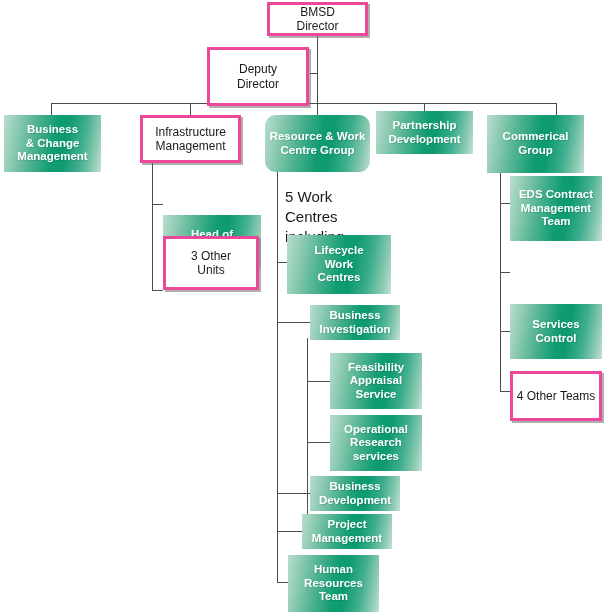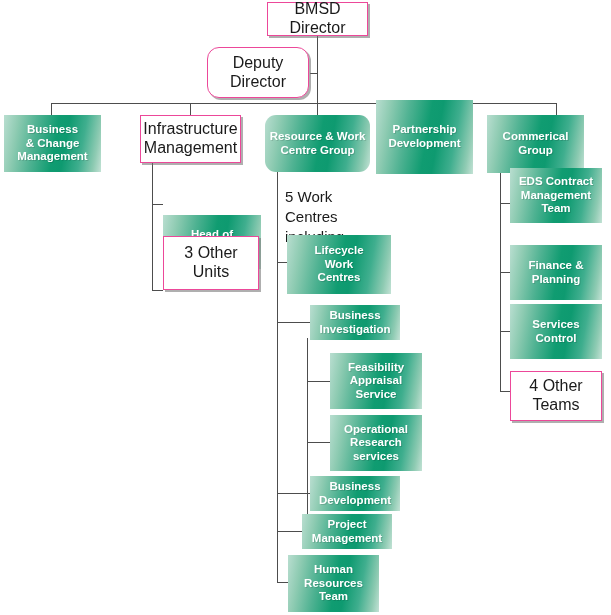--- a/index.html
+++ b/index.html
@@ -32,23 +32,23 @@
   }
 
   .node .label {
     display: block;
     white-space: pre-line;
   }
 
   
   .node.plain {
     background: #ffffff;
-    border: 1px solid #ec4899;
+    border: 3px solid #ec4899;
     color: #1a1a1a;
-    font-size: 16px;
+    font-size: 12px;
     box-shadow: 2px 2px 0 rgba(110,110,110,0.55);
   }
 
   
   .node.green {
     border: 0;
     color: #ffffff;
     font-size: 11.5px;
     font-weight: bold;
     background: linear-gradient(100deg,
@@ -118,42 +118,42 @@
   <div class="line h" style="left:500px; top:203px; width:10px;"></div>
   <div class="line h" style="left:500px; top:272px; width:10px;"></div>
   <div class="line h" style="left:500px; top:331px; width:10px;"></div>
   <div class="line h" style="left:500px; top:391px; width:10px;"></div>
 
   <div class="node plain" style="left:267px; top:2px; width:101px; height:34px;">
     <span class="label">BMSD
 Director</span>
   </div>
 
-  <div class="node plain" style="left:207px; top:47px; width:102px; height:51px;border-radius:12px;">
+  <div class="node plain" style="left:207px; top:47px; width:102px; height:59px;">
     <span class="label">Deputy
 Director</span>
   </div>
 
   <div class="node green" style="left:4px; top:115px; width:97px; height:57px;">
     <span class="label">Business
 &amp; Change
 Management</span>
   </div>
 
   <div class="node plain" style="left:140px; top:115px; width:101px; height:48px;text-align:center;">
     <span class="label">Infrastructure
 Management</span>
   </div>
 
   <div class="node green" style="left:265px; top:115px; width:105px; height:57px;border-radius:11px;">
     <span class="label">Resource &amp; Work
 Centre Group</span>
   </div>
 
-  <div class="node green" style="left:376px; top:100px; width:97px; height:74px;">
+  <div class="node green" style="left:376px; top:111px; width:97px; height:43px;">
     <span class="label">Partnership
 Development</span>
   </div>
 
   <div class="node green" style="left:487px; top:115px; width:97px; height:58px;">
     <span class="label">Commerical
 Group</span>
   </div>
 
   <div class="node green" style="left:163px; top:183px; width:98px; height:54px;margin-top:32px;">
@@ -202,30 +202,26 @@
     <span class="label">Project
 Management</span>
   </div>
 
   <div class="node green" style="left:288px; top:555px; width:91px; height:57px;align-items:center;">
     <span class="label">Human
 Resources
 Team</span>
   </div>
 
-  <div class="node green" style="left:510px; top:168px; width:92px; height:55px;">
+  <div class="node green" style="left:510px; top:176px; width:92px; height:65px;">
     <span class="label">EDS Contract
 Management
 Team</span>
   </div>
 
-  <div class="node green" style="left:510px; top:245px; width:92px; height:55px;">
-    <span class="label">Finance &amp;
-Planning</span>
-  </div>
 
   <div class="node green" style="left:510px; top:304px; width:92px; height:55px;">
     <span class="label">Services
 Control</span>
   </div>
 
   <div class="node plain" style="left:510px; top:371px; width:92px; height:50px;">
     <span class="label">4 Other Teams</span>
   </div>
 

